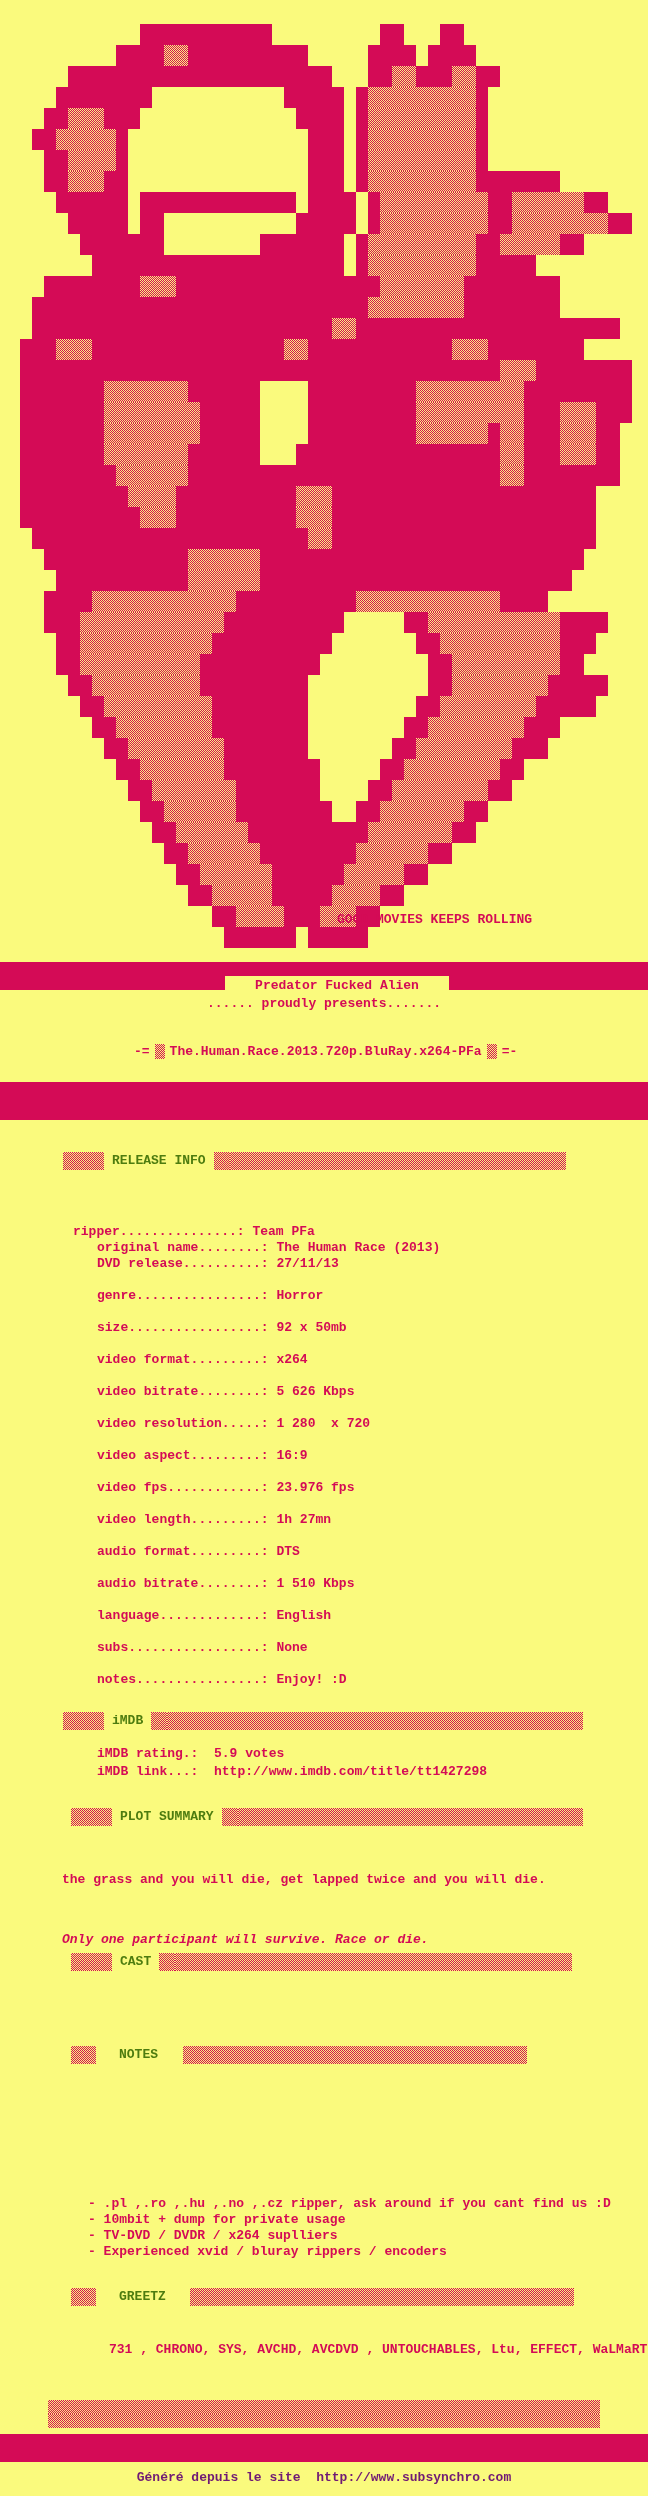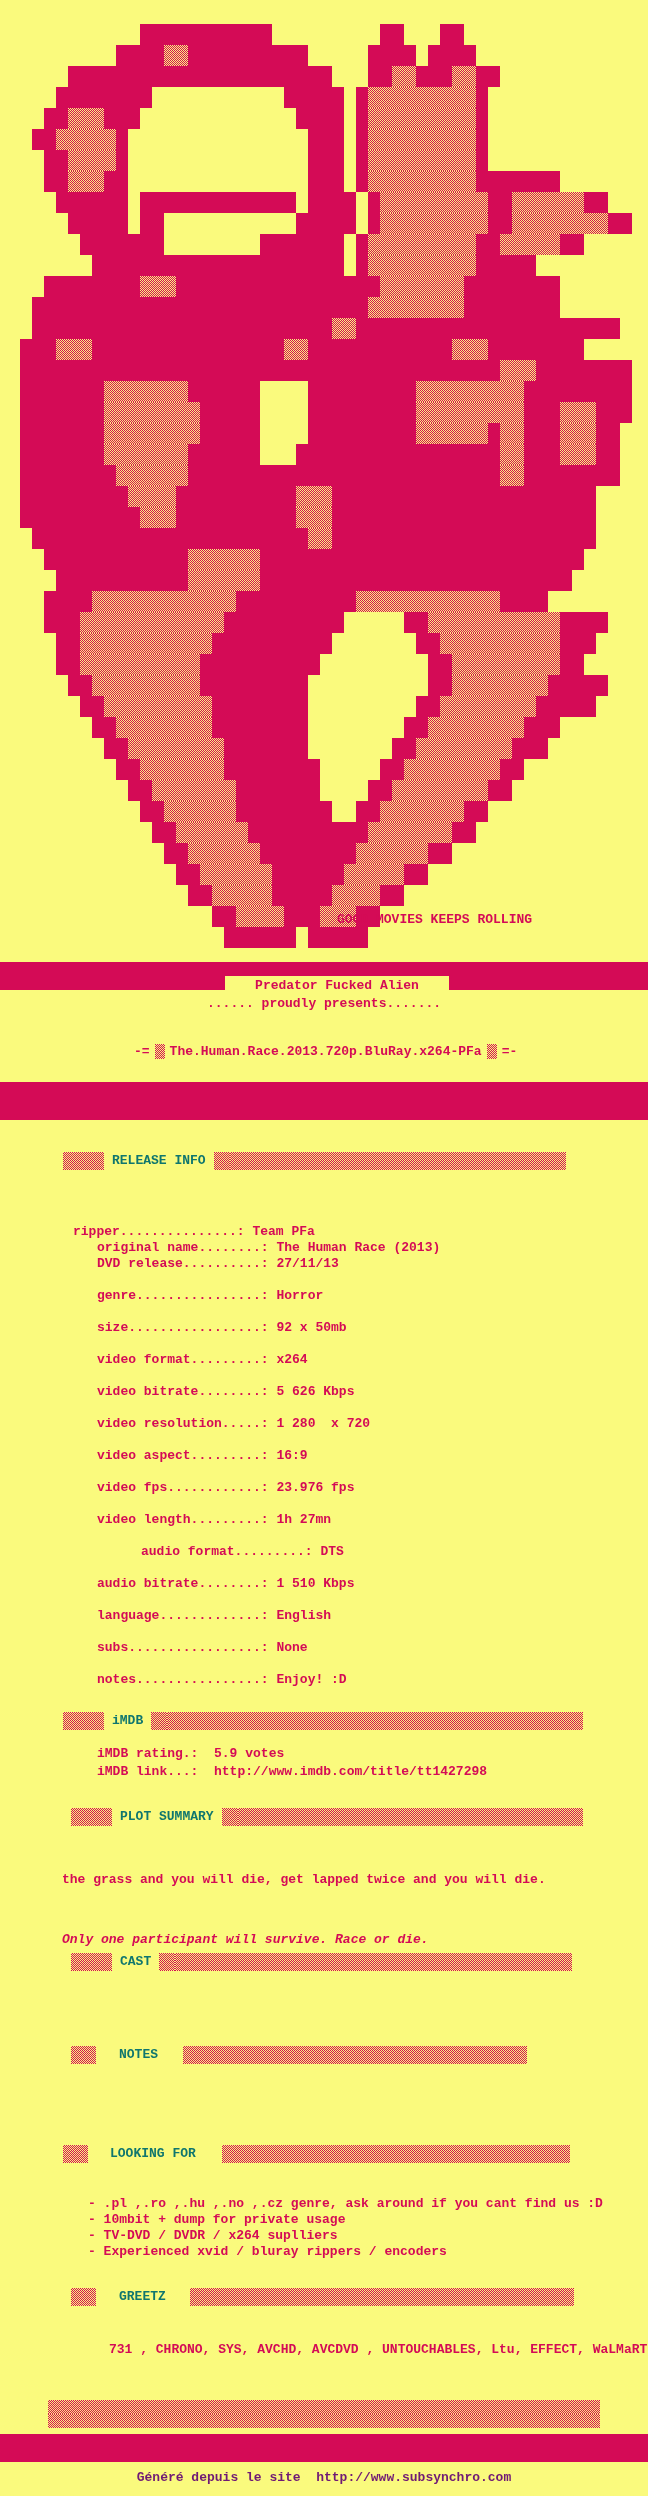--- a/index.html
+++ b/index.html
@@ -38,21 +38,21 @@
   .c-s{background:#d40b56;}
   .c-o{background-image:repeating-conic-gradient(#d40b56 0% 25%, #fafa7d 0% 50%);background-size:2px 2px;}
   .c-b{background:transparent;}
   
   .hdr{position:absolute;height:18px;display:flex;align-items:stretch;}
   .seg-lite{width:25px;height:18px;}
   .seg-dense{width:16px;height:18px;}
   .seg-long{height:18px;}
   .hdr-label{
     font:bold 13px "Liberation Mono", monospace;
-    color:#0f766e;
+    color:#4d7c0f;
     line-height:18px;
     padding:0 8px;
     white-space:pre;
   }
   .group-box{
     position:absolute;
     background:#fafa7d;
     text-align:center;
     font:bold 13px "Liberation Mono", monospace;
     color:#d40b56;
@@ -2457,25 +2457,20 @@
     <div class="seg-dense tex75"></div>
     <div class="seg-long tex50" style="width:345px;"></div>
   </div>
 
   <div class="hdr" style="left:71px;top:2046px;">
     <div class="seg-lite tex50"></div>
     <div class="hdr-label" style="padding:0 25px 0 23px;">NOTES</div>
     <div class="seg-long tex50" style="width:344px;"></div>
   </div>
 
-  <div class="hdr" style="left:63px;top:2145px;">
-    <div class="seg-lite tex50"></div>
-    <div class="hdr-label" style="padding:0 26px 0 22px;">LOOKING FOR</div>
-    <div class="seg-long tex50" style="width:348px;"></div>
-  </div>
 
   <div class="hdr" style="left:71px;top:2288px;">
     <div class="seg-lite tex50"></div>
     <div class="hdr-label" style="padding:0 24px 0 23px;">GREETZ</div>
     <div class="seg-long tex50" style="width:384px;"></div>
   </div>
   <div class="t" style="left:109px;top:2342px;">731 , CHRONO, SYS, AVCHD, AVCDVD , UNTOUCHABLES, Ltu, EFFECT, WaLMaRT</div>
 
   <div class="abs" style="left:48px;top:2400px;width:552px;height:28px;">
     <div class="tex50" style="width:100%;height:14px;"></div>
@@ -2490,24 +2485,24 @@
     <div class="t" style="left: 73px; top: 1224px;">ripper...............: Team PFa</div>
     <div class="t" style="left: 97px; top: 1256px;">DVD release..........: 27/11/13</div>
     <div class="t" style="left: 97px; top: 1288px;">genre................: Horror</div>
     <div class="t" style="left: 97px; top: 1320px;">size.................: 92 x 50mb</div>
     <div class="t" style="left: 97px; top: 1352px;">video format.........: x264</div>
     <div class="t" style="left: 97px; top: 1384px;">video bitrate........: 5 626 Kbps</div>
     <div class="t" style="left: 97px; top: 1416px;">video resolution.....: 1 280  x 720</div>
     <div class="t" style="left: 97px; top: 1448px;">video aspect.........: 16:9</div>
     <div class="t" style="left: 97px; top: 1480px;">video fps............: 23.976 fps</div>
     <div class="t" style="left: 97px; top: 1512px;">video length.........: 1h 27mn</div>
-    <div class="t" style="left: 97px; top: 1544px; margin-left: 44px;">audio format.........: DTS</div>
+    <div class="t" style="left: 97px; top: 1544px;">audio format.........: DTS</div>
     <div class="t" style="left: 97px; top: 1576px;">audio bitrate........: 1 510 Kbps</div>
     <div class="t" style="left: 97px; top: 1608px;">language.............: English</div>
     <div class="t" style="left: 97px; top: 1640px;">subs.................: None</div>
     <div class="t" style="left: 97px; top: 1672px;">notes................: Enjoy! :D</div>
     <div class="t" style="left: 62px; top: 1872px;">the grass and you will die, get lapped twice and you will die.</div>
     <div class="t" style="left: 62px; top: 1932px; font-style: italic;">Only one participant will survive. Race or die.</div>
-    <div class="t" style="left: 88px; top: 2196px;">- .pl ,.ro ,.hu ,.no ,.cz genre, ask around if you cant find us :D</div>
+    <div class="t" style="left: 88px; top: 2196px;">- .pl ,.ro ,.hu ,.no ,.cz ripper, ask around if you cant find us :D</div>
     <div class="t" style="left: 88px; top: 2212px;">- 10mbit + dump for private usage</div>
     <div class="t" style="left: 88px; top: 2228px;">- TV-DVD / DVDR / x264 suplliers</div>
     <div class="t" style="left: 88px; top: 2244px;">- Experienced xvid / bluray rippers / encoders</div>
   </div>
 
 </body></html>

